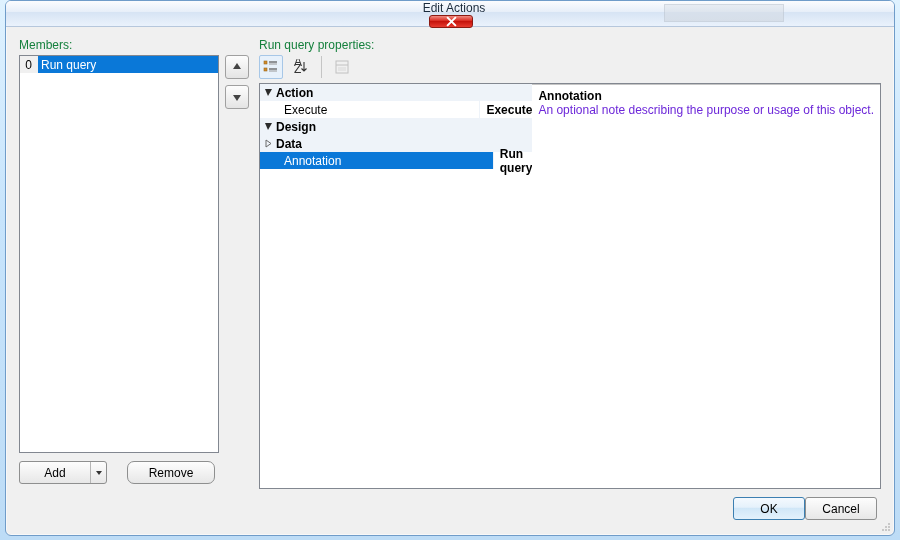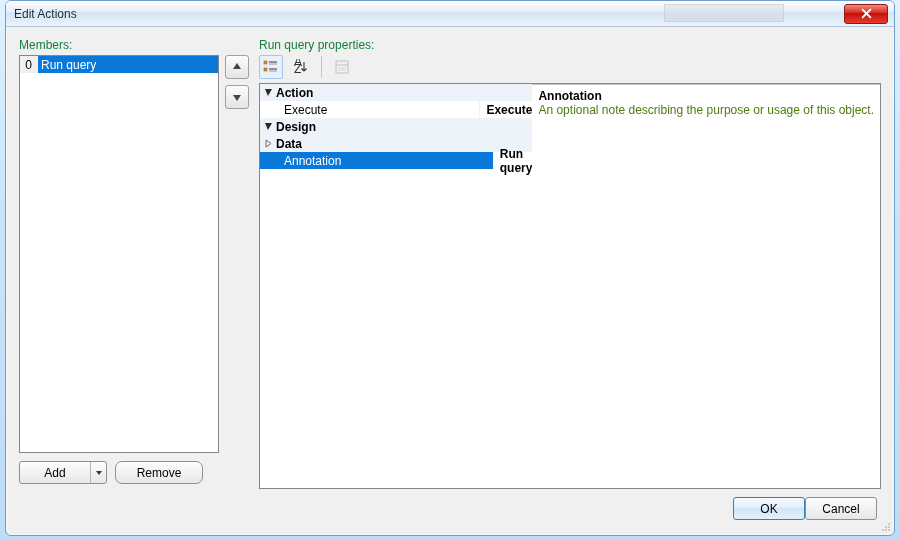--- a/index.html
+++ b/index.html
@@ -15,20 +15,21 @@
     background:#f0f0f0;
     box-shadow:0 0 0 1px rgba(255,255,255,.5) inset;
     display:flex; flex-direction:column;
   }
   .titlebar {
     height:26px; display:flex; align-items:center;
     background:linear-gradient(to bottom,#fbfcfe 0,#e6eef9 45%,#d7e4f4 46%,#eaf2fc 100%);
     border-bottom:1px solid #b6c7dc;
     border-radius:5px 5px 0 0;
     padding-left:8px;
+    flex-direction:column;
   }
   .titlebar .title { color:#1b2b3c; }
   .titlebar .spacer { flex:1; }
   .close-btn {
     width:44px; height:20px; margin-right:6px;
     border:1px solid #8b1a12; border-radius:3px;
     background:linear-gradient(to bottom,#f08b82 0,#d9281e 45%,#c31109 46%,#e83a2f 100%);
     display:flex; align-items:center; justify-content:center;
     cursor:default;
   }
@@ -67,21 +68,21 @@
 
   .arrow-col { width:24px; display:flex; flex-direction:column; gap:6px; }
   .icon-btn {
     width:24px; height:24px; border:1px solid #a0a0a0; border-radius:3px;
     background:linear-gradient(to bottom,#fdfdfd,#e4e4e4);
     display:flex; align-items:center; justify-content:center;
     cursor:default;
   }
   .icon-btn svg { width:10px; height:10px; fill:#444; }
 
-  .left-buttons { display:flex; gap:8px; margin-top:8px; }
+  .left-buttons { display:flex; gap:20px; margin-top:8px; }
   .btn {
     height:23px; border:1px solid #8e8f8f; border-radius:3px;
     background:linear-gradient(to bottom,#fdfdfd,#e7e7e7);
     display:flex; align-items:center; justify-content:center;
     cursor:default; padding:0 8px;
   }
   .btn.split { width:88px; padding:0; }
   .btn.split .lbl { flex:1; text-align:center; }
   .btn.split .drop {
     width:16px; height:100%; border-left:1px solid #b6b6b6;
@@ -116,21 +117,21 @@
     border-right:1px solid #eef3f9;
   }
   .pg-row .val { flex:1; padding-left:6px; height:100%; display:flex; align-items:center; }
   .pg-row.selected .name { background:#0a78d8; color:#fff; }
   .pg-row .val.bold { font-weight:bold; }
 
   .pg-desc {
     border-top:1px solid #c5c5c5; padding:4px 6px 6px 6px; min-height:44px;
   }
   .pg-desc .dn { font-weight:bold; }
-  .pg-desc .dd { color:#4d7c0f; }
+  .pg-desc .dd { color:#6d28d9; }
 
   
   .footer {
     display:flex; justify-content:flex-end; 
     padding:8px 12px 10px 12px;
   }
   .btn.primary {
     width:72px;
     border-color:#3c7fb1;
     background:linear-gradient(to bottom,#f4f9fe 0,#e5f1fb 45%,#cfe6f7 46%,#e3f1fc 100%);

